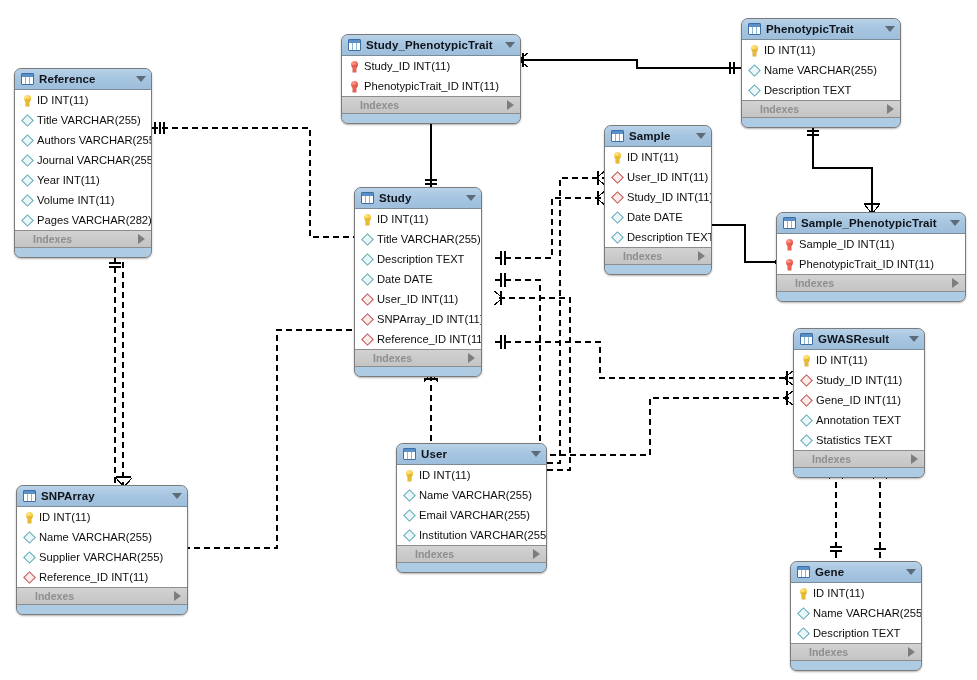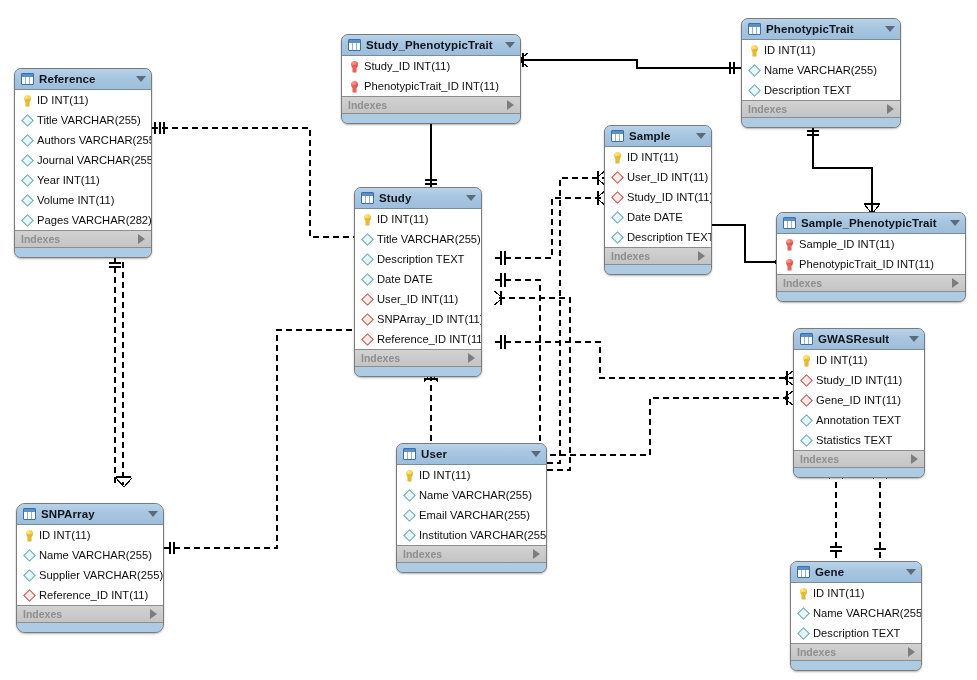--- a/index.html
+++ b/index.html
@@ -86,21 +86,21 @@
     content:"";position:absolute;left:2px;top:5px;width:3px;height:6px;background:#ec6152;
     box-shadow:0 0 0 .4px #b93e2f;
   }
   
   .dia{width:9px;height:9px;transform:rotate(45deg);box-sizing:border-box;}
   .dia.plain{border:1.3px solid #5fa9b5;background:#eaf6f8;}
   .dia.fk{border:1.3px solid #c0504d;background:#fbeceb;}
 
   .idx{
     height:17px;display:flex;align-items:center;justify-content:space-between;
-    padding:0 6px 0 6px;box-sizing:border-box;
+    padding:0 6px 0 18px;box-sizing:border-box;
     background:linear-gradient(to bottom,#d2d2d2 0%,#c4c4c4 100%);
     border-bottom:1px solid #8d8d8d;
     font-size:10.5px;font-weight:bold;color:#8e8e8e;
   }
   .idx-arrow{
     width:0;height:0;
     border-top:5px solid transparent;border-bottom:5px solid transparent;
     border-left:7px solid #7d7d7d;
   }
   .foot{height:9px;background:#aecbe4;}
@@ -569,21 +569,21 @@
             </span>
             <span>Institution VARCHAR(255)</span>
           </div>
         </div>
         <div class="idx">
           <span>Indexes</span>
           <span class="idx-arrow"></span>
         </div>
         <div class="foot"></div>
       </div>
-      <div class="tbl" style="left: 16px; top: 503px; width: 148px; border-radius: 9px;">
+      <div class="tbl" style="left: 16px; top: 485px; width: 172px;">
         <div class="tbl-head">
           <span class="tbl-ico"></span>
           <span class="tbl-title">SNPArray</span>
           <span class="caret"></span>
         </div>
         <div class="cols">
           <div class="col">
             <span class="kico">
               <span class="k-pk"></span>
             </span>

